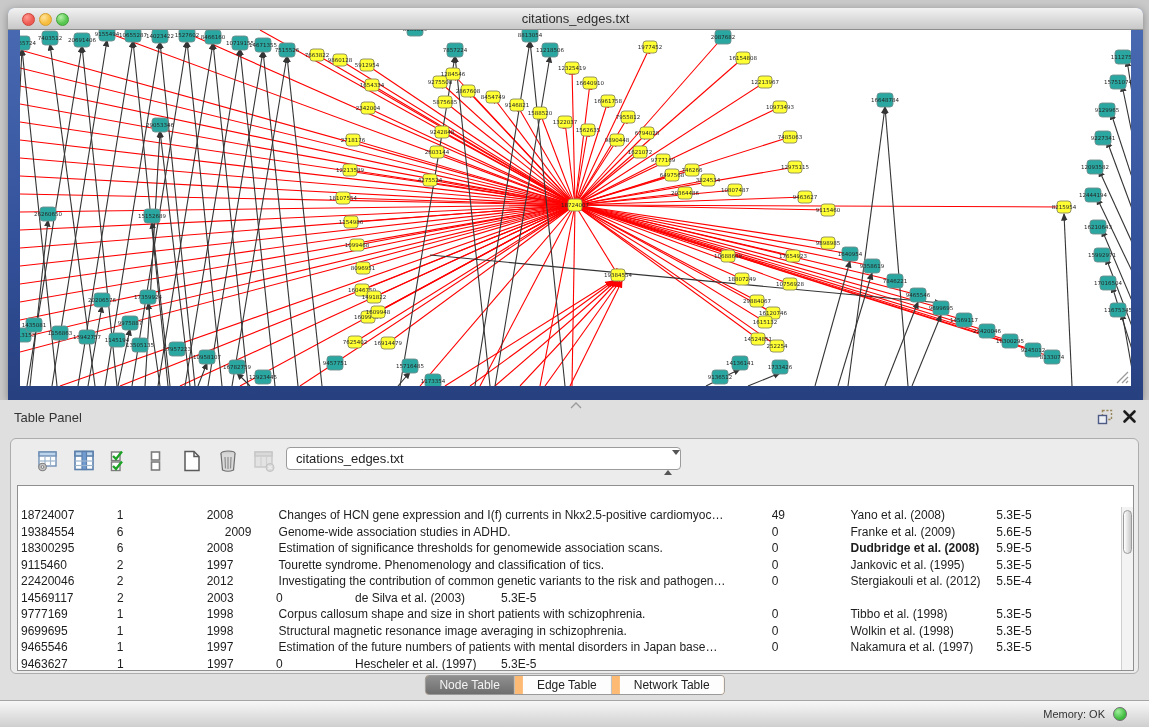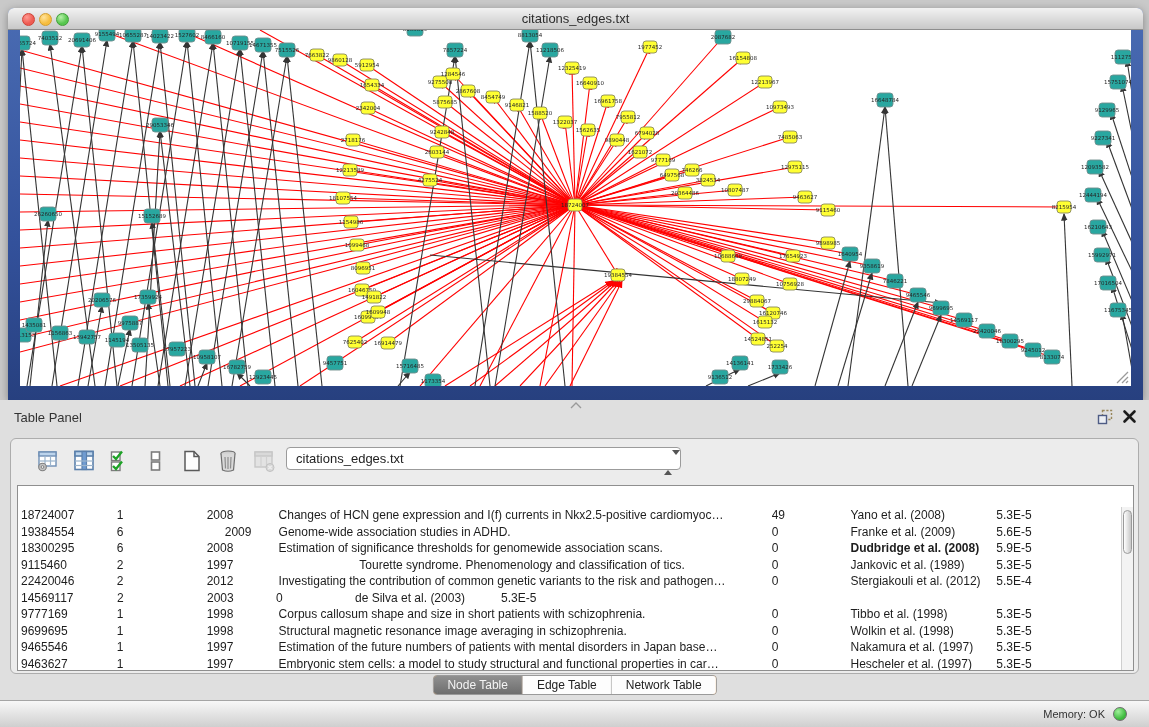--- a/index.html
+++ b/index.html
@@ -53,21 +53,21 @@
   .th.first { background:#edf0f1; }
   .sort-glyph { font-size:9px; margin-right:3px; color:#333; }
   .tbody { position:absolute; left:0; top:21px; right:12px; bottom:0; overflow:hidden; }
   .tr { display:flex; height:16.5px; align-items:center; }
   .td { overflow:hidden; white-space:nowrap; }
   .vscroll { position:absolute; right:0; top:21px; width:12px; bottom:0; background:#f3f3f3; border-left:1px solid #cfcfcf; }
   .vthumb { position:absolute; left:1px; right:1px; top:3px; height:44px; border:1px solid #9a9a9a; border-radius:6px;
     background:linear-gradient(90deg,#ffffff,#c7c7c7); }
 
   .tabs { position:absolute; left:50%; transform:translateX(-50%); top:275px; height:20px; display:flex;
-    border:1px solid #9a9a9a; border-radius:4px; overflow:hidden; background:#fdba74; font-size:12px; }
+    border:1px solid #9a9a9a; border-radius:4px; overflow:hidden; background:#fdba74; font-size:12px;gap:8px; }
   .tab { padding:0 14px; line-height:19px; color:#222; background:#fdfdfd; border-right:1px solid #bdbdbd; }
   .tab:last-child { border-right:none; }
   .tab.selected { background:linear-gradient(180deg,#909090,#6e6e6e); color:#f4f4f4; }
 
   
   .status-bar { position:absolute; left:0; top:700px; width:1149px; height:27px;
     background:linear-gradient(180deg,#f8f8f8,#cfcfcf); border-top:1px solid #a5a5a5; }
   .mem-label { position:absolute; right:44px; top:7px; font-size:11px; color:#333; }
   .mem-dot { position:absolute; right:22px; top:6px; width:14px; height:14px; border-radius:50%;
     background:radial-gradient(circle at 35% 30%,#9ff09a,#3dbb3d 65%); border:1px solid #6d6d6d; }
@@ -624,23 +624,23 @@
             <div class="td" style="width: 68px; padding-left: 5px;">2008</div>
             <div class="td" style="width: 497px; padding-left: 9px;">Estimation of significance thresholds for genomewide association scans.</div>
             <div class="td" style="width: 78px; padding-left: 6px;">0</div>
             <div class="td" style="width: 145px; padding-left: 7px; font-weight: bold;">Dudbridge et al. (2008)</div>
             <div class="td" style="width: 133px; padding-left: 8px;">5.9E-5</div>
           </div>
           <div class="tr">
             <div class="td" style="width: 94px; padding-left: 3px;">9115460</div>
             <div class="td" style="width: 90px; padding-left: 5px;">2</div>
             <div class="td" style="width: 68px; padding-left: 5px;">1997</div>
-            <div class="td" style="width: 497px; padding-left: 9px; text-align: center;">Tourette syndrome. Phenomenology and classification of tics.</div>
-            <div class="td" style="width: 78px; padding-left: 6px;">0</div>
-            <div class="td" style="width: 145px; padding-left: 7px;">Jankovic et al. (1989)</div>
+            <div class="td" style="width: 497px; padding-left: 9px;">Tourette syndrome. Phenomenology and classification of tics.</div>
+            <div class="td" style="width: 78px; padding-left: 6px;">0</div>
+            <div class="td" style="width: 145px; padding-left: 7px;">Jankovic et al. (1995)</div>
             <div class="td" style="width: 133px; padding-left: 8px;">5.3E-5</div>
           </div>
           <div class="tr">
             <div class="td" style="width: 94px; padding-left: 3px;">22420046</div>
             <div class="td" style="width: 90px; padding-left: 5px;">2</div>
             <div class="td" style="width: 68px; padding-left: 5px;">2012</div>
             <div class="td" style="width: 497px; padding-left: 9px;">Investigating the contribution of common genetic variants to the risk and pathogen…</div>
             <div class="td" style="width: 78px; padding-left: 6px;">0</div>
             <div class="td" style="width: 145px; padding-left: 7px;">Stergiakouli et al. (2012)</div>
             <div class="td" style="width: 133px; padding-left: 8px;">5.5E-4</div>
@@ -677,21 +677,20 @@
             <div class="td" style="width: 68px; padding-left: 5px;">1997</div>
             <div class="td" style="width: 497px; padding-left: 9px;">Estimation of the future numbers of patients with mental disorders in Japan base…</div>
             <div class="td" style="width: 78px; padding-left: 6px;">0</div>
             <div class="td" style="width: 145px; padding-left: 7px;">Nakamura et al. (1997)</div>
             <div class="td" style="width: 133px; padding-left: 8px;">5.3E-5</div>
           </div>
           <div class="tr">
             <div class="td" style="width: 94px; padding-left: 3px;">9463627</div>
             <div class="td" style="width: 90px; padding-left: 5px;">1</div>
             <div class="td" style="width: 68px; padding-left: 5px;">1997</div>
-            <div class="td" style="width: 497px; padding-left: 9px;">Embryonic stem cells: a model to study structural and functional properties in car…</div>
             <div class="td" style="width: 78px; padding-left: 6px;">0</div>
             <div class="td" style="width: 145px; padding-left: 7px;">Hescheler et al. (1997)</div>
             <div class="td" style="width: 133px; padding-left: 8px;">5.3E-5</div>
           </div>
         </div>
       <div class="vscroll">
         <div class="vthumb"></div>
       </div>
     </div>
   </div>

